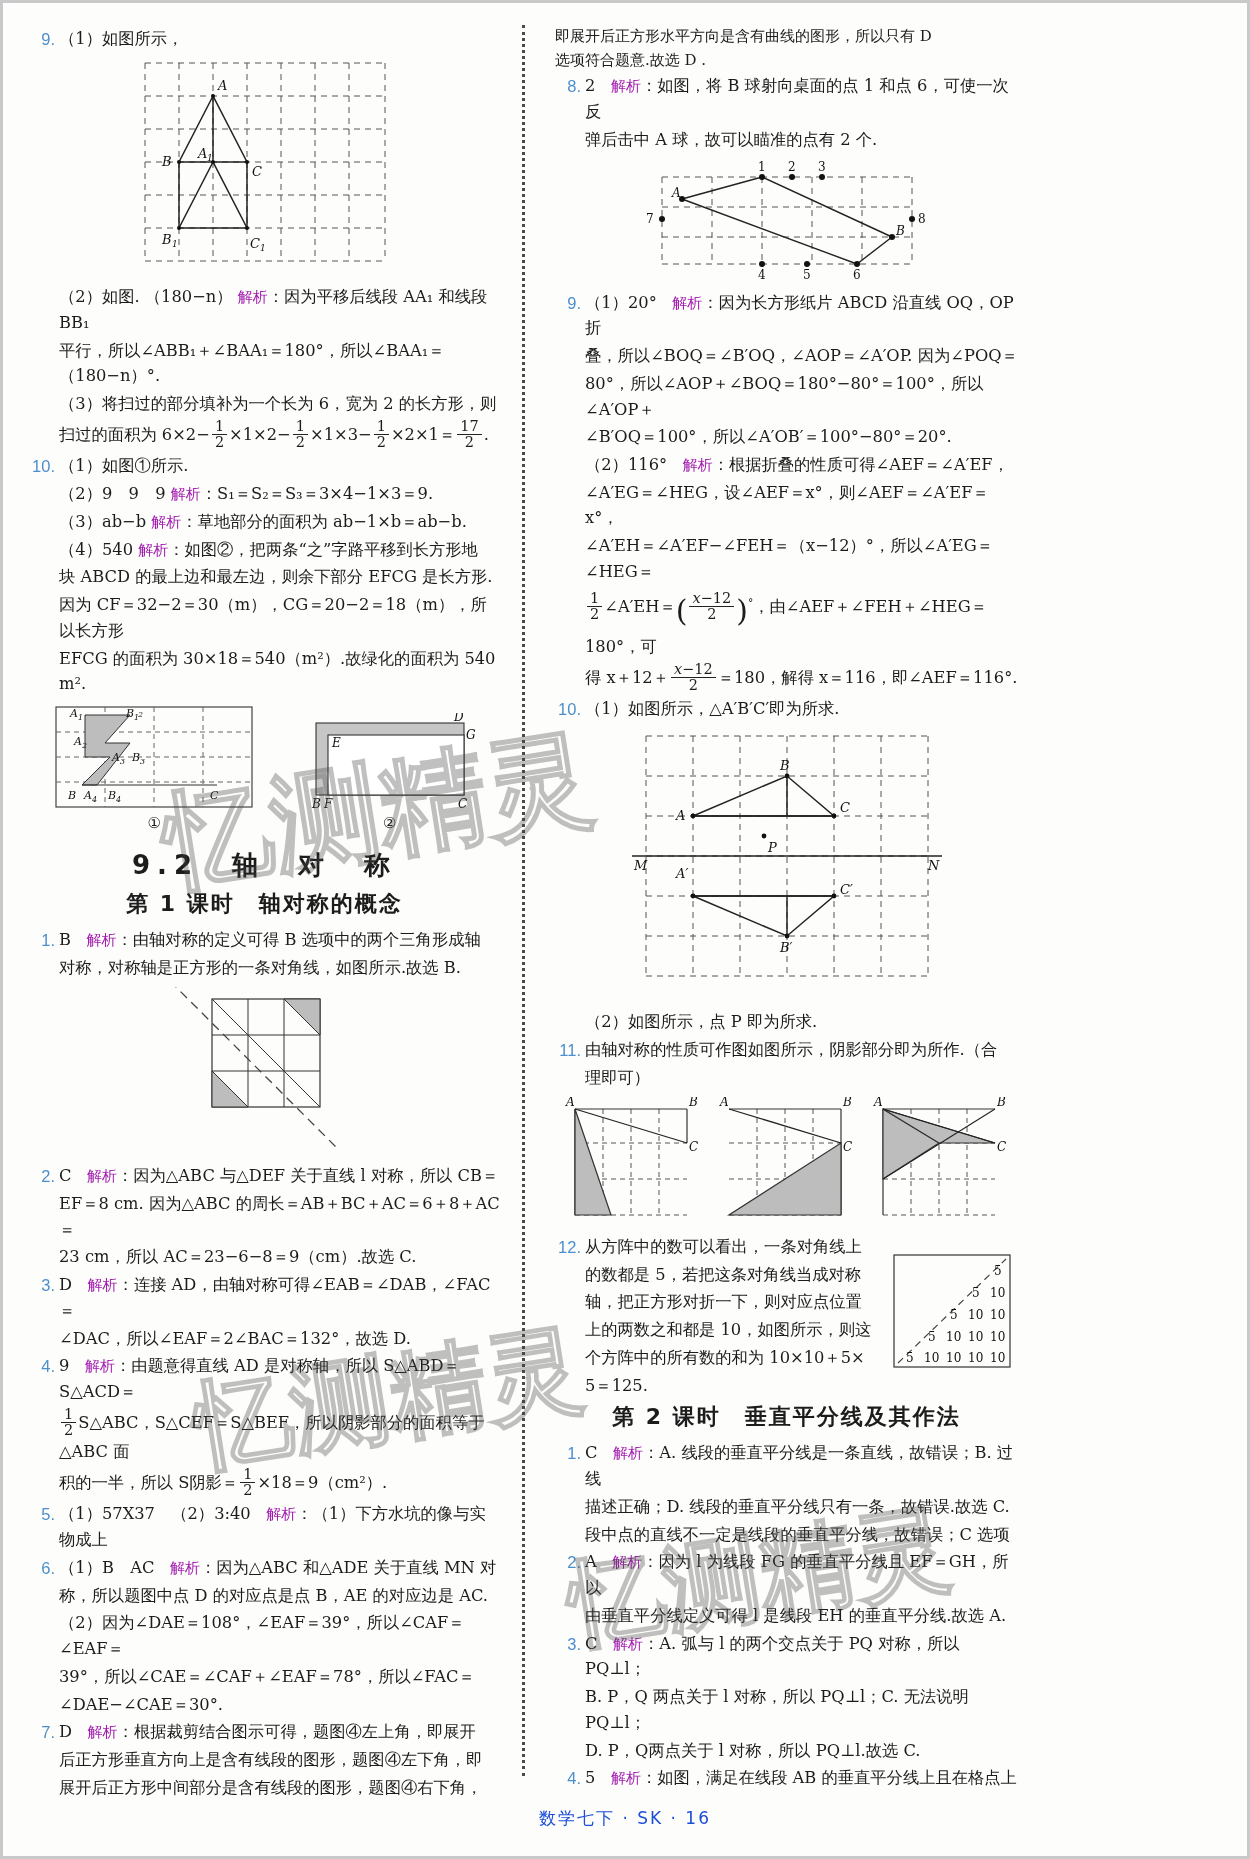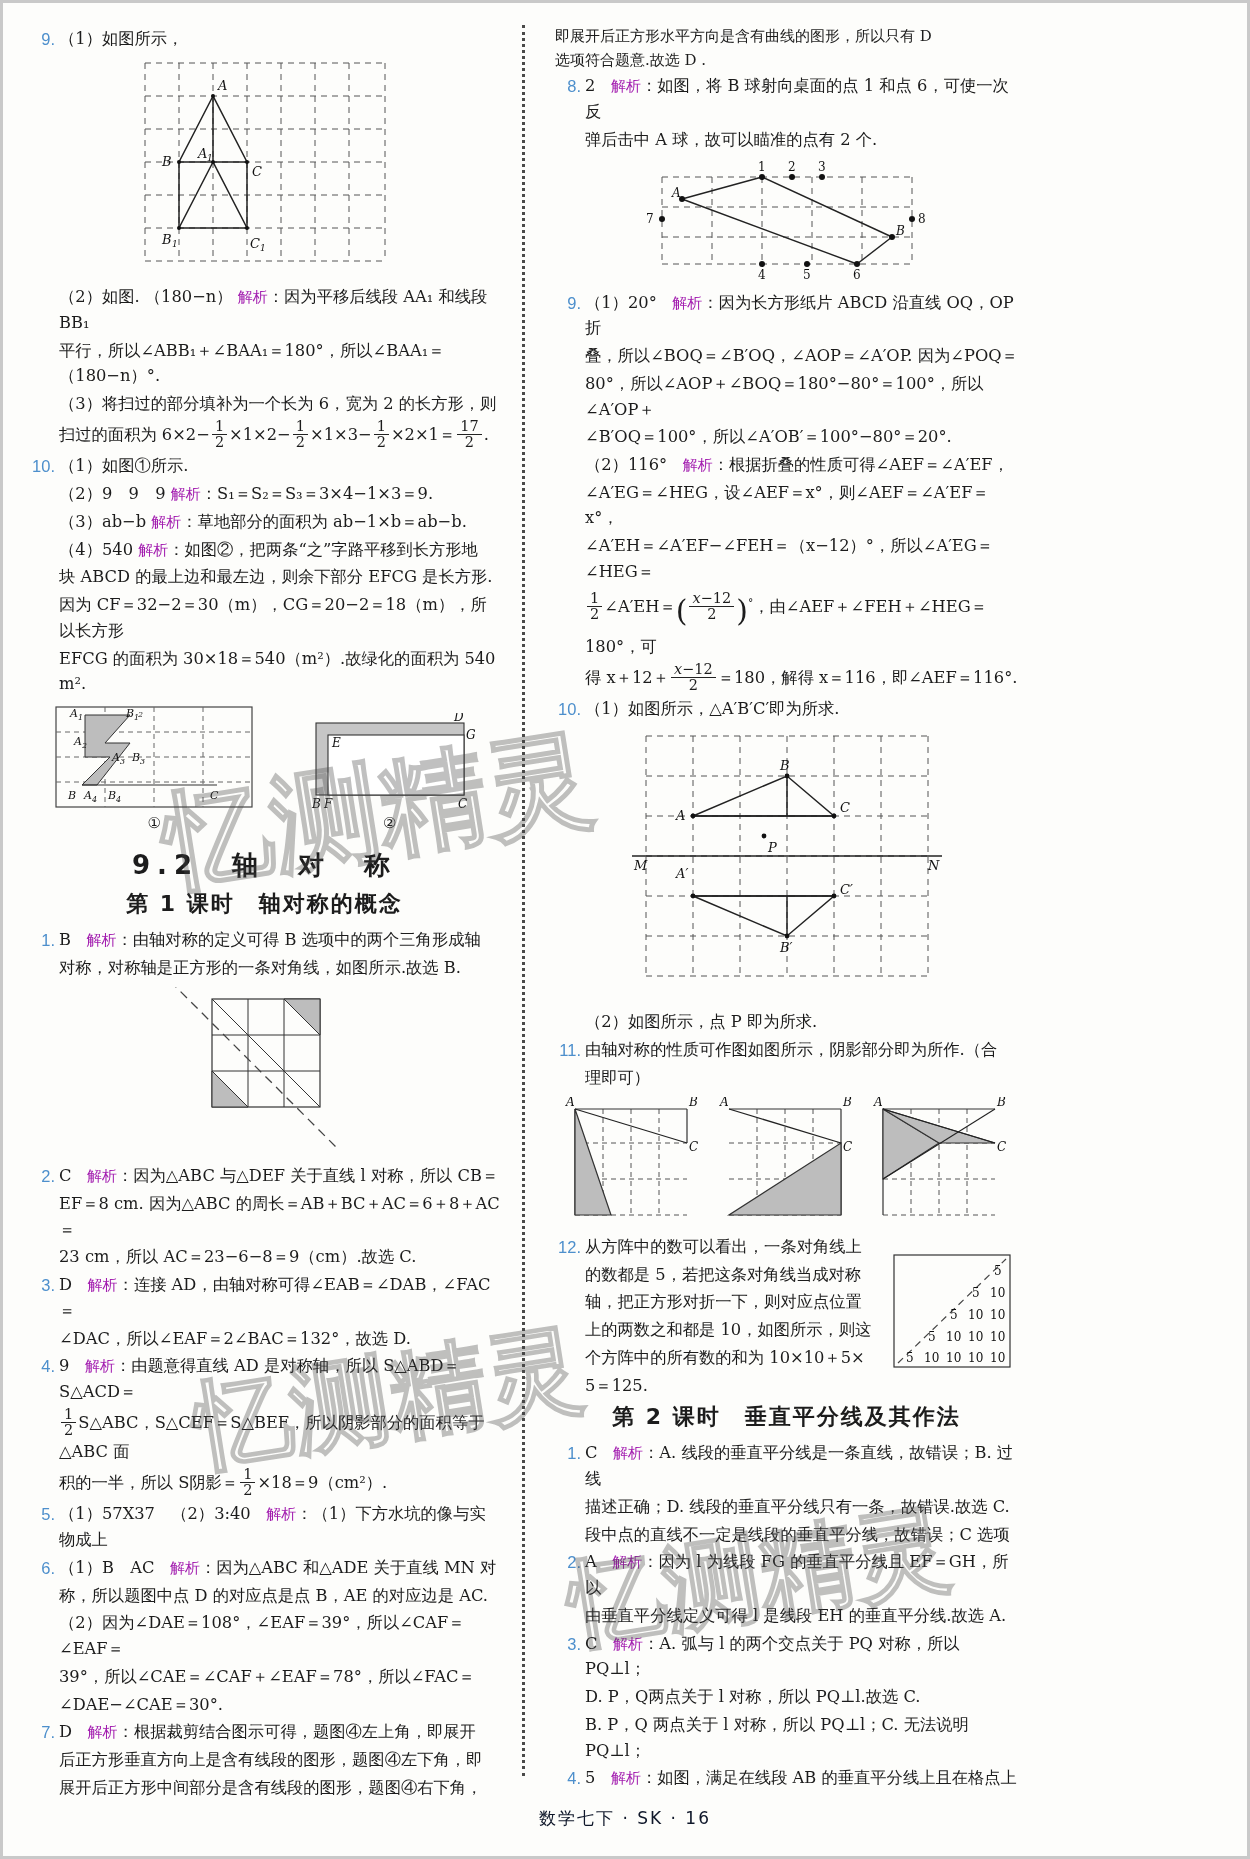--- a/index.html
+++ b/index.html
@@ -93,21 +93,21 @@
   .fig{display:flex;justify-content:center;margin:6px 0;}
   .figrow{display:flex;justify-content:space-around;align-items:flex-end;margin:6px 0;}
   .figcap{text-align:center;font-size:15px;margin-top:1px;}
   
   .footer{
     position:absolute;
     left:0;right:0;bottom:26px;
     text-align:center;
     font-family:"DejaVu Sans","Liberation Sans",sans-serif;
     font-size:17px;
-    color:#0f172a;
+    color:#1d4ed8;
     letter-spacing:2px;
   }
   
   .wm{
     position:absolute;
     color:rgba(80,80,80,0.30);
     font-family:"DejaVu Sans","Liberation Sans",sans-serif;
     font-weight:bold;
     pointer-events:none;
     white-space:nowrap;
@@ -630,22 +630,22 @@
       </div>
       <div class="cont">由垂直平分线定义可得 l 是线段 EH 的垂直平分线.故选 A.</div>
 
       <div class="item">
         <span class="num">3.</span>
         <span class="body">
           <span>C</span>&nbsp;&nbsp;
           <span class="jx">解析</span><span>：A. 弧与 l 的两个交点关于 PQ 对称，所以 PQ⊥l；</span>
         </span>
       </div>
+      <div class="cont">B. P，Q 两点关于 l 对称，所以 PQ⊥l；C. 无法说明 PQ⊥l；</div>
       <div class="cont">D. P，Q两点关于 l 对称，所以 PQ⊥l.故选 C.</div>
-      <div class="cont">B. P，Q 两点关于 l 对称，所以 PQ⊥l；C. 无法说明 PQ⊥l；</div>
 
       <div class="item">
         <span class="num">4.</span>
         <span class="body">
           <span>5</span>&nbsp;&nbsp;
           <span class="jx">解析</span><span>：如图，满足在线段 AB 的垂直平分线上且在格点上</span>
         </span>
       </div>
     </div>
   </div>

